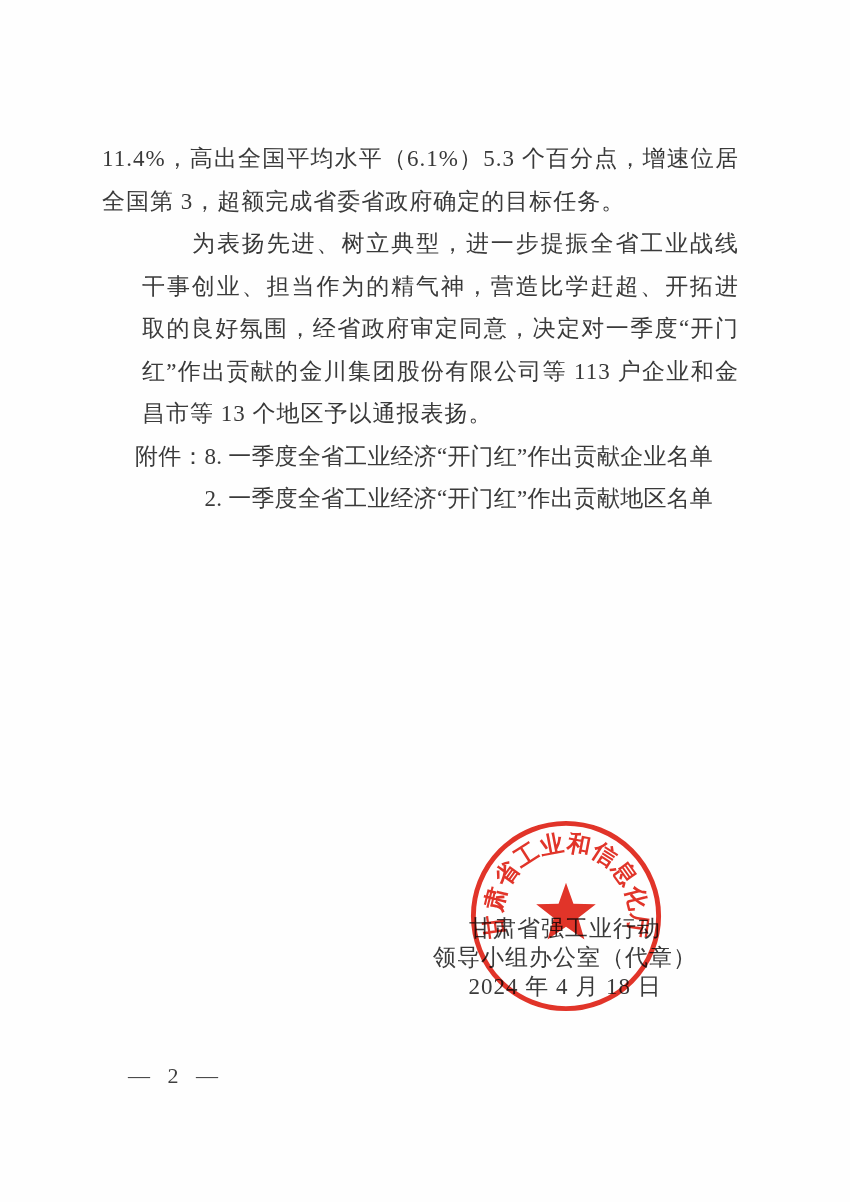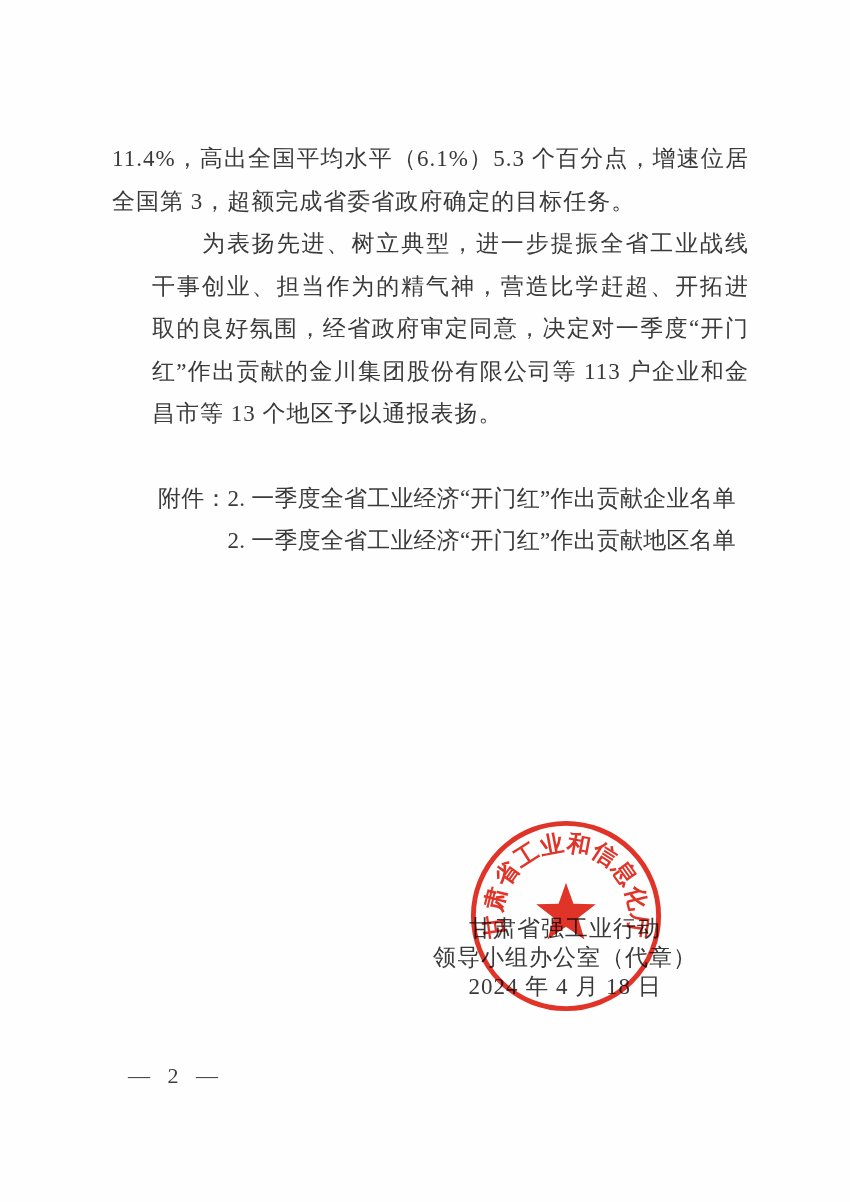--- a/index.html
+++ b/index.html
@@ -8,40 +8,38 @@
     position: relative;
     width: 850px;
     height: 1202px;
     background: #fefefe;
     overflow: hidden;
     font-family: "Liberation Serif", "DejaVu Serif", serif;
     color: #3a3a3a;
   }
   .content {
     position: absolute;
-    left: 112px;
+    left: 102px;
     top: 138px;
     width: 637px;
   }
   .para {
     font-size: 23px;
     line-height: 42.5px;
     letter-spacing: 1px;
     text-align: justify;
     text-justify: inter-ideograph;
   }
   .para.indent { text-indent: 50px; margin-left: 40px; }
   .attachments {
-    margin-top: 42px;
     padding-left: 33px;
     display: flex;
     font-size: 23px;
     line-height: 42.5px;
     letter-spacing: 0.2px;
-    justify-content: center;
   }
   .att-label { white-space: nowrap; flex: 0 0 auto; }
   .att-items > div { white-space: nowrap; }
   .signature {
     position: absolute;
     top: 914px;
     left: 385px;
     width: 360px;
     text-align: center;
     font-size: 23px;
@@ -75,21 +73,21 @@
 
 <div class="page">
 
   <div class="content">
     <p class="para">11.4%，高出全国平均水平（6.1%）5.3 个百分点，增速位居全国第 3，超额完成省委省政府确定的目标任务。</p>
     <p class="para indent">为表扬先进、树立典型，进一步提振全省工业战线干事创业、担当作为的精气神，营造比学赶超、开拓进取的良好氛围，经省政府审定同意，决定对一季度“开门红”作出贡献的金川集团股份有限公司等 113 户企业和金昌市等 13 个地区予以通报表扬。</p>
 
     <div class="attachments">
       <span class="att-label">附件：</span>
       <div class="att-items">
-        <div>2. 一季度全省工业经济“开门红”作出贡献企业名单</div>
+        <div>8. 一季度全省工业经济“开门红”作出贡献企业名单</div>
         <div>2. 一季度全省工业经济“开门红”作出贡献地区名单</div>
       </div>
     </div>
   </div>
 
   <div class="signature">
     <div>甘肃省强工业行动</div>
     <div>领导小组办公室（代章）</div>
     <div>2024 年 4 月 18 日</div>
   </div>

